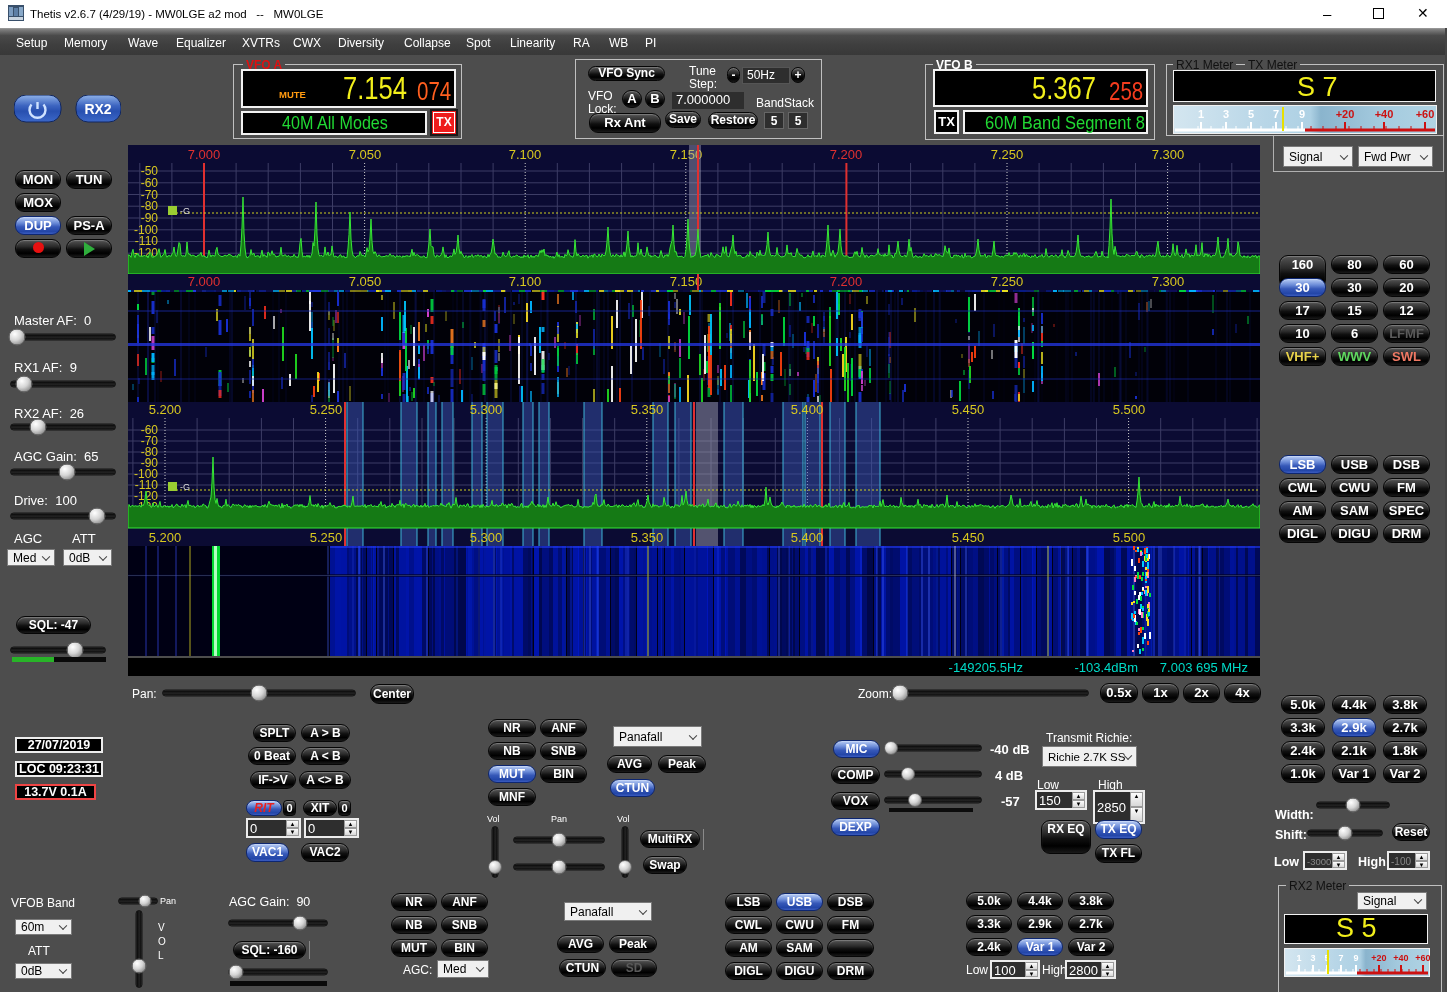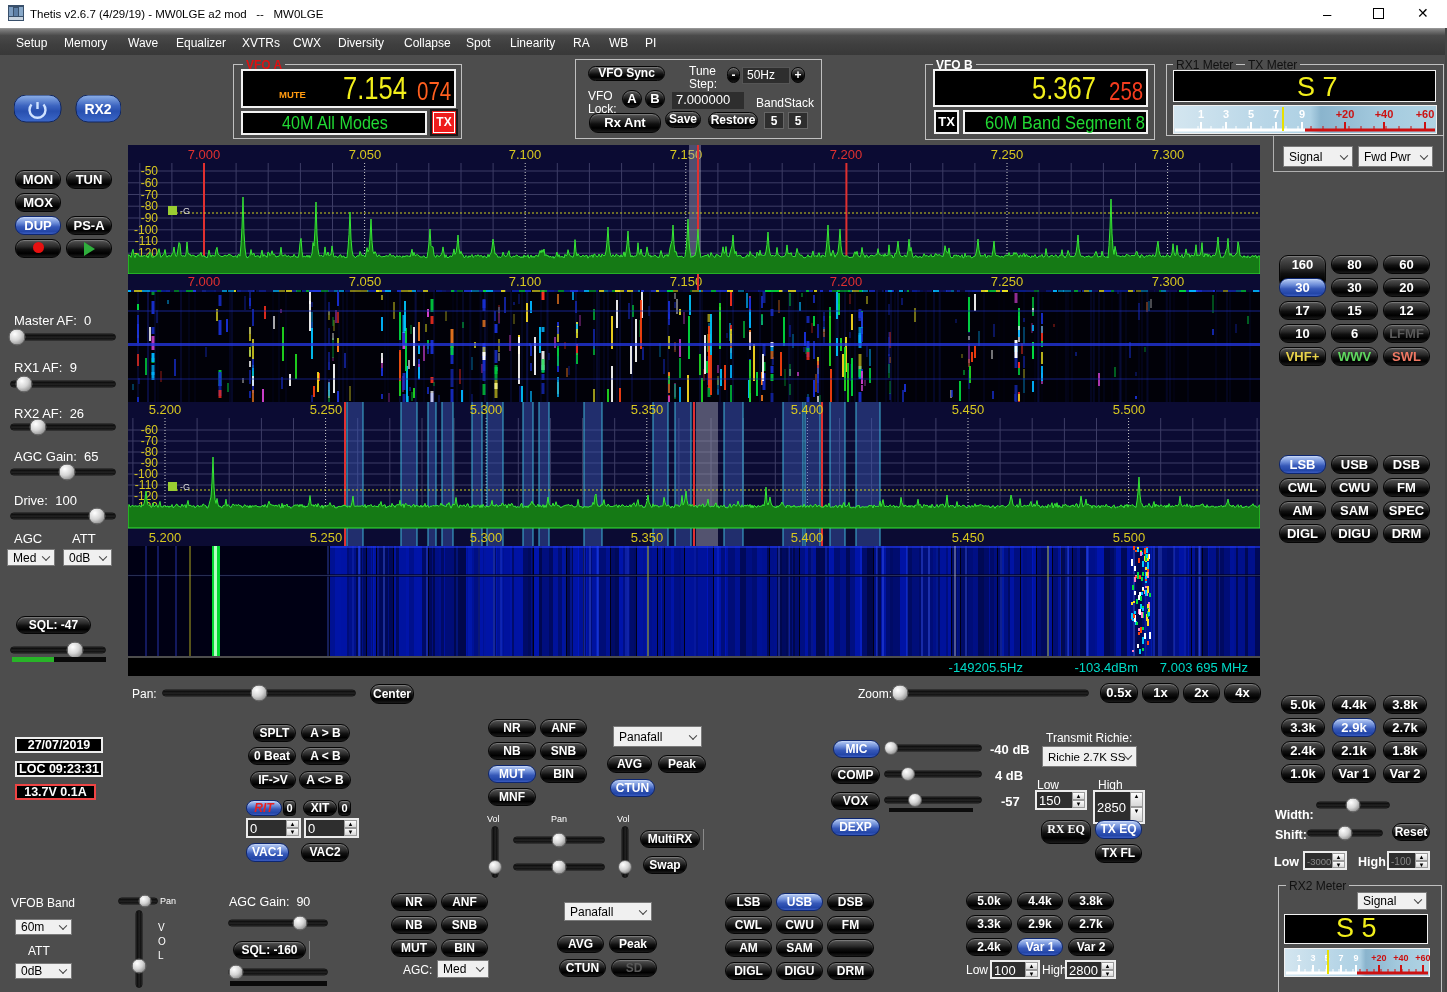--- a/index.html
+++ b/index.html
@@ -1818,21 +1818,21 @@
       <span class="sd">▼</span>
     </span>
   </div>
 <div class="spin" style="left:1093px;top:790px;width:52px;height:34px;">
     <span class="sv" style="color:#fff;font-size:13px;">2850</span>
     <span class="sb">
       <span class="su">▲</span>
       <span class="sd">▼</span>
     </span>
   </div>
-<div class="btn " style="left:1041px;top:820px;width:50px;height:24px;line-height:17px;font-size:12px;font-family:Liberation Serif, serif;">RX EQ</div>
+<div class="btn " style="left:1041px;top:820px;width:50px;height:34px;line-height:17px;font-size:12px;">RX EQ</div>
 <div class="btn sel" style="left:1095px;top:820px;width:47px;height:19px;line-height:17px;font-size:12px;">TX EQ</div>
 <div class="btn " style="left:1095px;top:844px;width:47px;height:19px;line-height:17px;font-size:12px;">TX FL</div>
 <div class="lbl" style="left:229px;top:895px;font-size:12.5px;color:#fff;">AGC Gain:&nbsp; 90</div>
 <div class="hsl" style="left:228px;top:915px;width:100px;height:16px;">
     <div class="tr"></div>
     <div class="kn" style="left:72px;width:15px;height:15px;"></div>
   </div>
 <div class="btn " style="left:233px;top:941px;width:73px;height:18px;line-height:16px;font-size:12px;">SQL: -160</div>
 <div class="abs" style="left:309px;top:941px;width:1px;height:18px;background:#888;"></div>
 <div class="hsl" style="left:228px;top:964px;width:100px;height:16px;">

